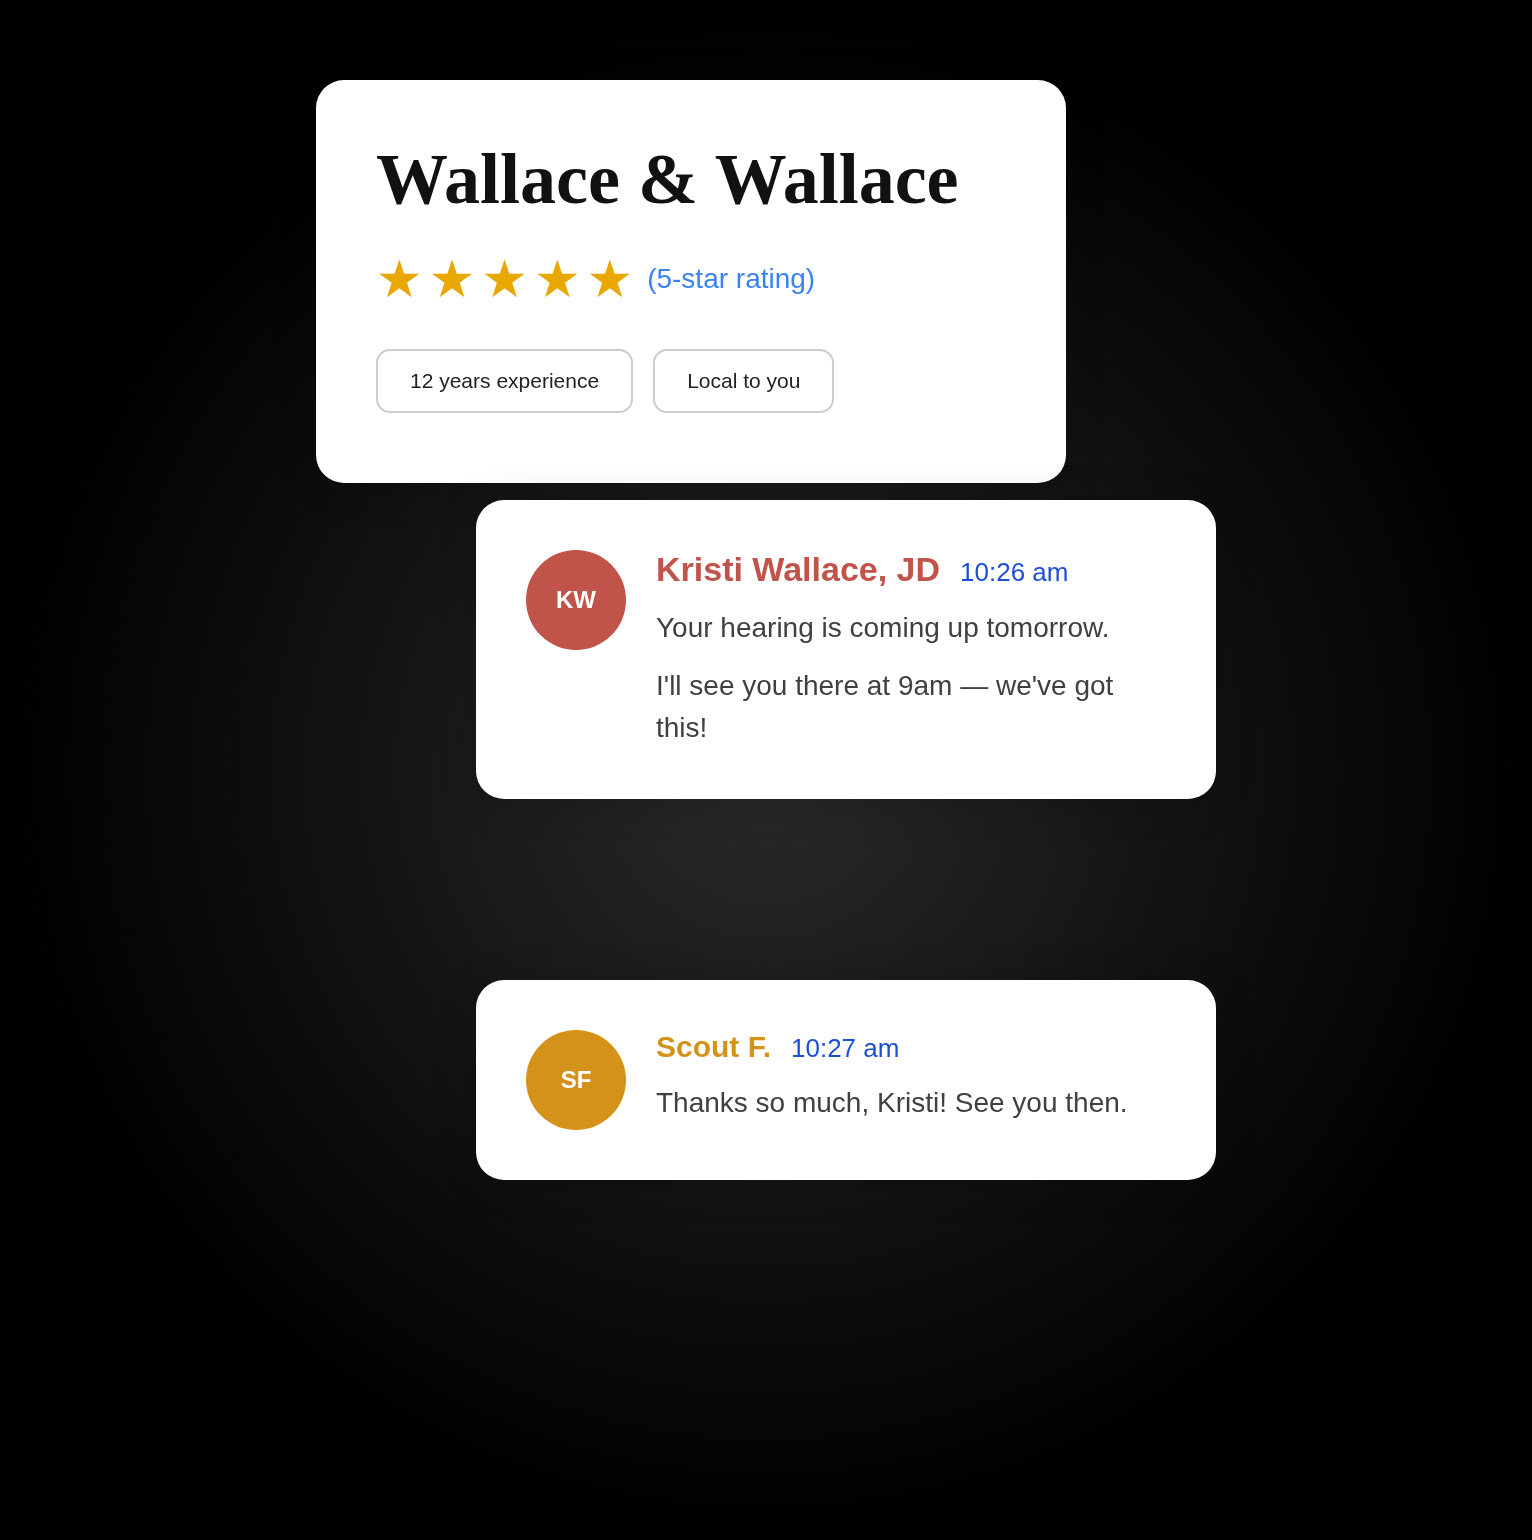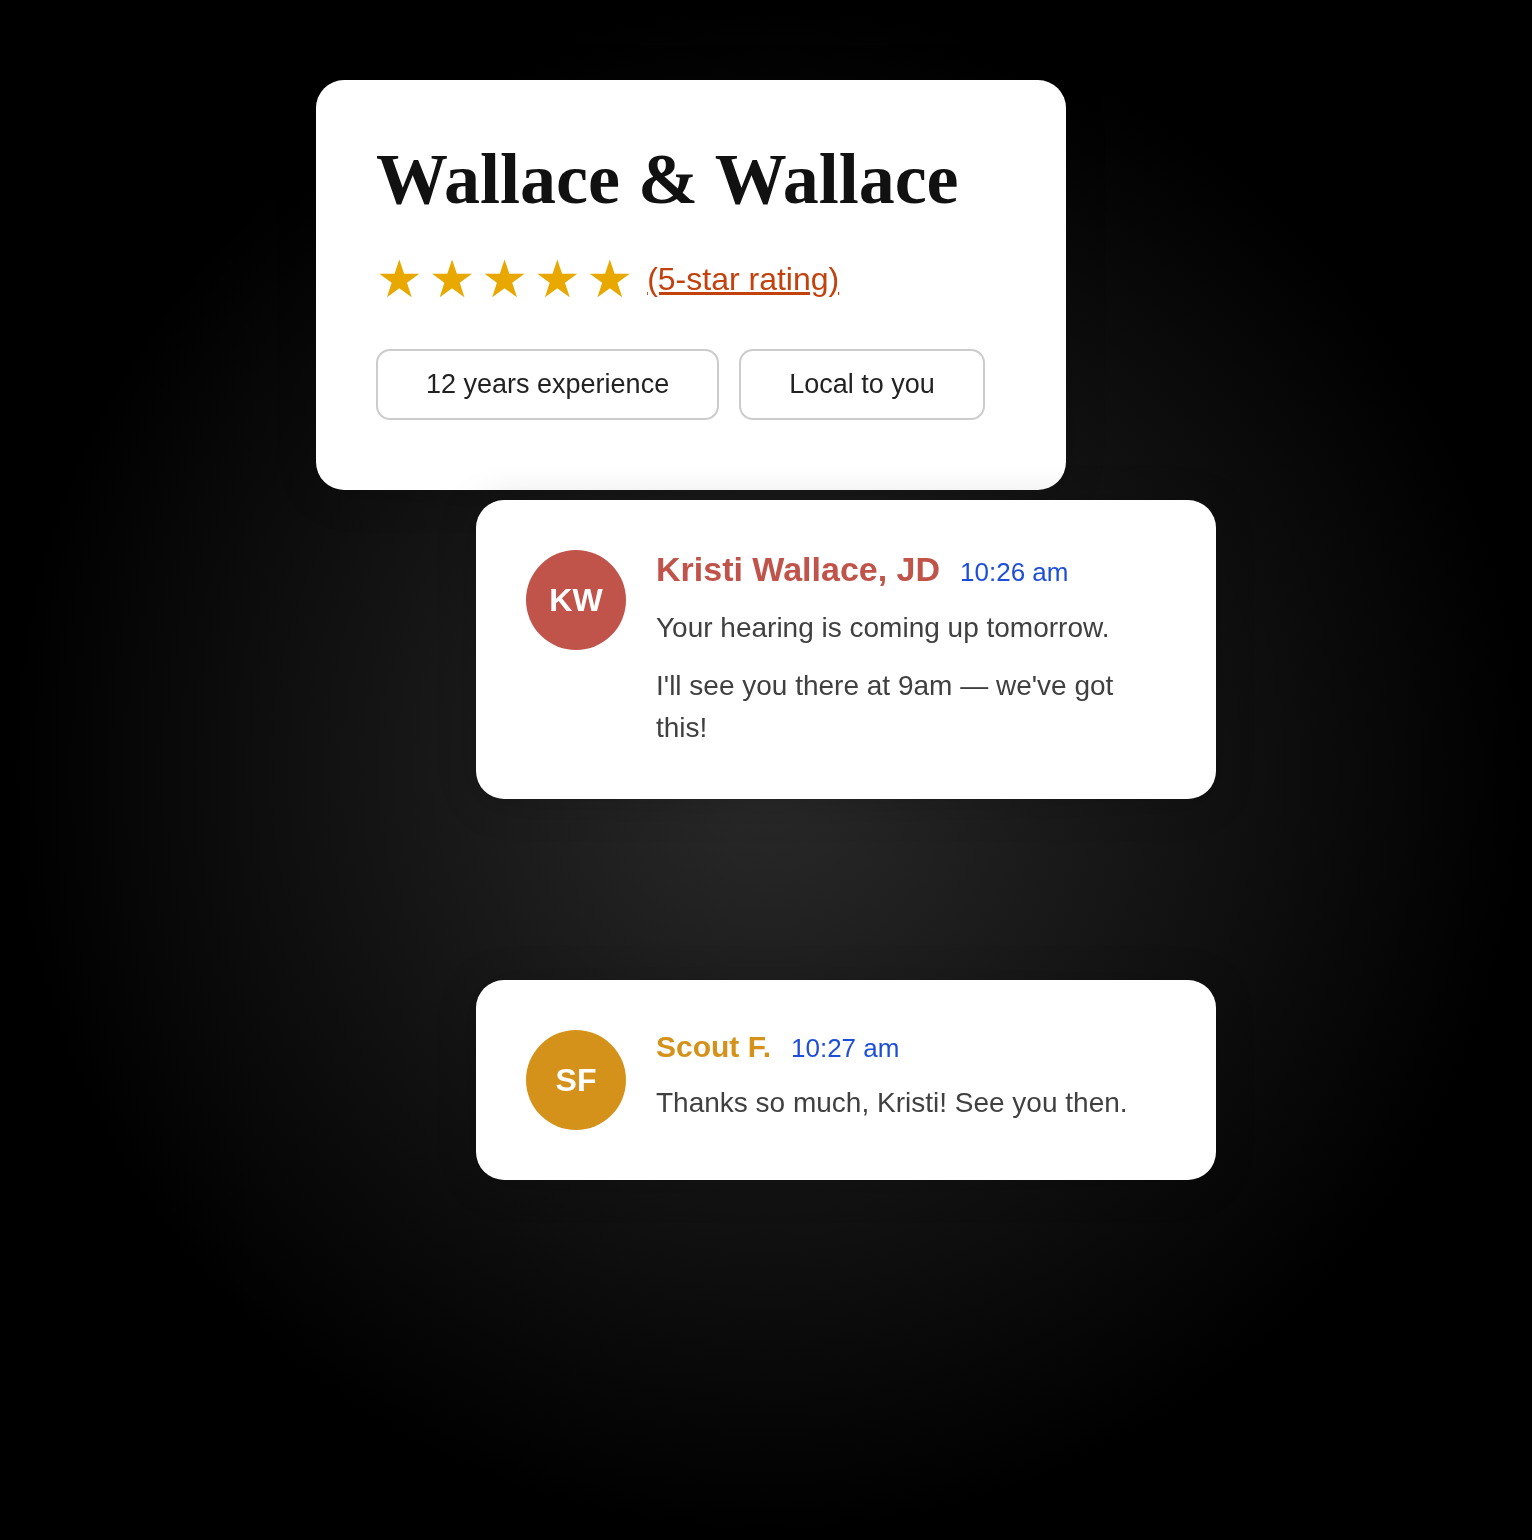--- a/index.html
+++ b/index.html
@@ -72,37 +72,36 @@
       display: flex;
       gap: 6px;
     }
 
     .star {
       font-size: 52px;
       color: #E8A800;
     }
 
     .rating-text {
-      font-size: 32px;
-      color: #c2410c;
+      font-size: 28px;
+      color: #3b82f6;
       font-weight: 400;
-      text-decoration: underline;
     }
 
     .badges-row {
       display: flex;
       gap: 20px;
       flex-wrap: wrap;
     }
 
     .badge {
       border: 2px solid #ccc;
       border-radius: 14px;
-      padding: 18px 48px;
-      font-size: 27px;
+      padding: 18px 32px;
+      font-size: 21px;
       color: #222;
       font-weight: 400;
       background: #fff;
     }
 
     
     .card-message1 {
       position: absolute;
       top: 420px;
       left: 160px;
@@ -133,21 +132,21 @@
       gap: 30px;
     }
 
     .avatar {
       width: 100px;
       height: 100px;
       border-radius: 50%;
       display: flex;
       align-items: center;
       justify-content: center;
-      font-size: 32px;
+      font-size: 24px;
       font-weight: 700;
       color: #fff;
       flex-shrink: 0;
     }
 
     .avatar-kw {
       background: #C0534A;
     }
 
     .avatar-sf {

